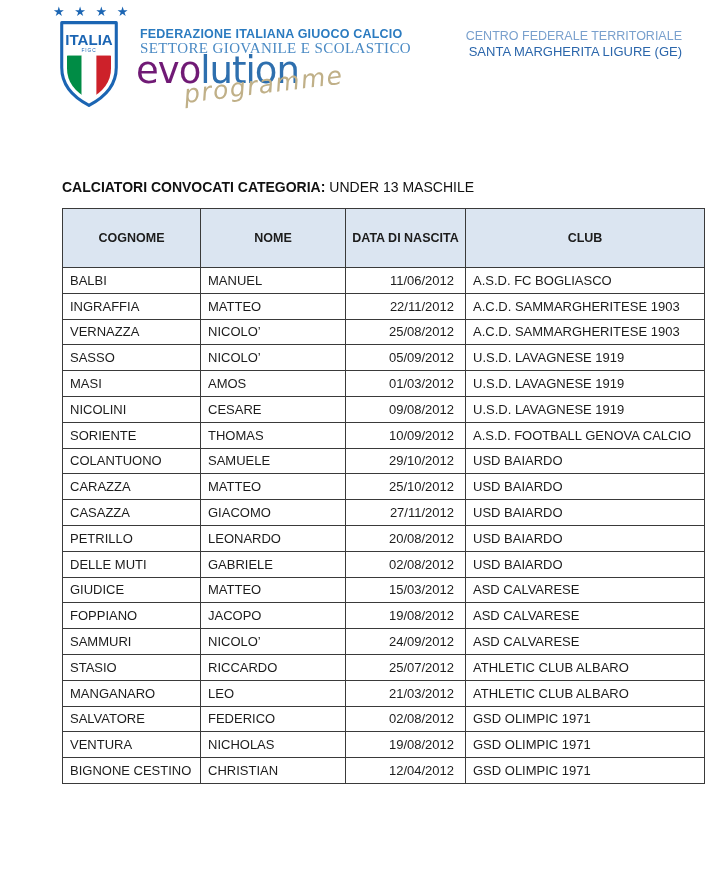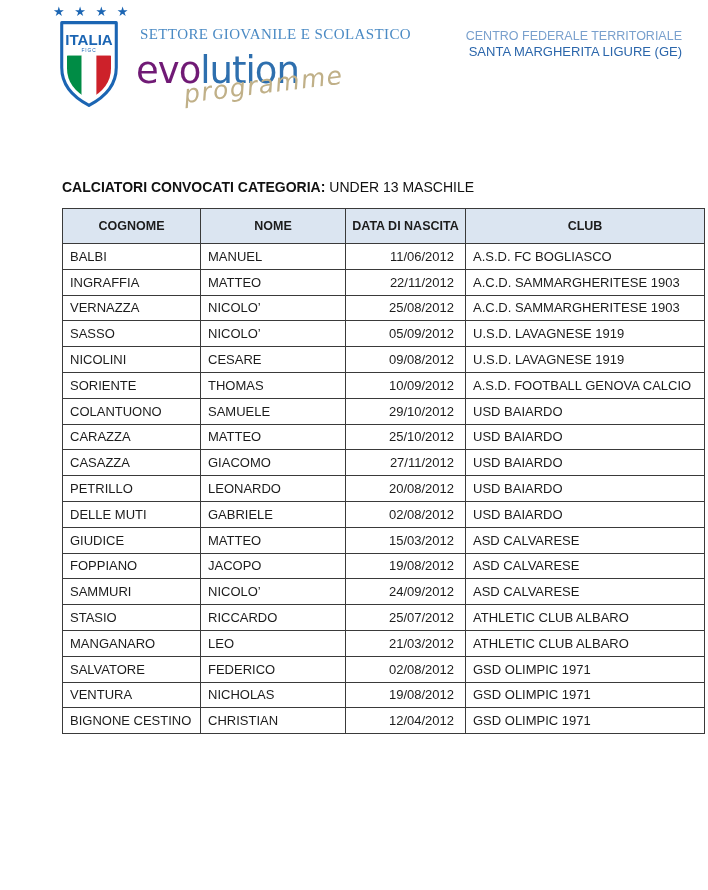--- a/index.html
+++ b/index.html
@@ -39,21 +39,21 @@
   .doc-title{position:absolute;left:62px;top:179px;font-size:14px;color:#111;white-space:nowrap;}
   .t-bold{font-weight:bold;}
 
   
   table.players{
     position:absolute;left:62px;top:208px;width:642px;
     border-collapse:collapse;table-layout:fixed;font-size:13px;color:#1c1c1c;
   }
   table.players th{
     background:#dbe5f1;border:1px solid #3a3a3a;height:26px;
-    font-size:12.5px;font-weight:bold;text-align:center;padding:4px 2px;
+    font-size:12.5px;font-weight:bold;text-align:center;padding:16px 2px;
   }
   table.players td{
     border:1px solid #3a3a3a;height:24.8px;padding:0 2px 0 7px;
     white-space:nowrap;overflow:hidden;
   }
   table.players td.date{text-align:right;padding:0 11px 0 0;}
 </style>
 </head>
 <body>
 
@@ -72,20 +72,21 @@
       <text x="36" y="36.5" text-anchor="middle" font-family="Liberation Sans, sans-serif" font-size="5.5" letter-spacing="1" fill="#1b65b3">FIGC</text>
       <g clip-path="url(#stripeClip)">
         <rect x="11" y="40" width="16.7" height="52" fill="#008C45"></rect>
         <rect x="27.7" y="40" width="16.7" height="52" fill="#ffffff"></rect>
         <rect x="44.4" y="40" width="16.6" height="52" fill="#CD212A"></rect>
       </g>
     </svg>
   </div>
 
   <div class="org">
+    <div class="org-line1">FEDERAZIONE ITALIANA GIUOCO CALCIO</div>
     <div class="org-line2">SETTORE GIOVANILE E SCOLASTICO</div>
   </div>
 
   <div class="brand">
     <div class="evolution"><span class="evo">evo</span><span class="lution">lution</span></div>
     <div class="programme">programme</div>
   </div>
 
   <div class="cft">
     <div class="cft1">CENTRO FEDERALE TERRITORIALE</div>
@@ -131,20 +132,26 @@
     <td>A.C.D. SAMMARGHERITESE 1903</td>
   </tr>
 
   <tr>
     <td>SASSO</td>
     <td>NICOLO’</td>
     <td class="date">05/09/2012</td>
     <td>U.S.D. LAVAGNESE 1919</td>
   </tr>
 
+  <tr>
+    <td>MASI</td>
+    <td>AMOS</td>
+    <td class="date">01/03/2012</td>
+    <td>U.S.D. LAVAGNESE 1919</td>
+  </tr>
 
   <tr>
     <td>NICOLINI</td>
     <td>CESARE</td>
     <td class="date">09/08/2012</td>
     <td>U.S.D. LAVAGNESE 1919</td>
   </tr>
 
   <tr>
     <td>SORIENTE</td>

